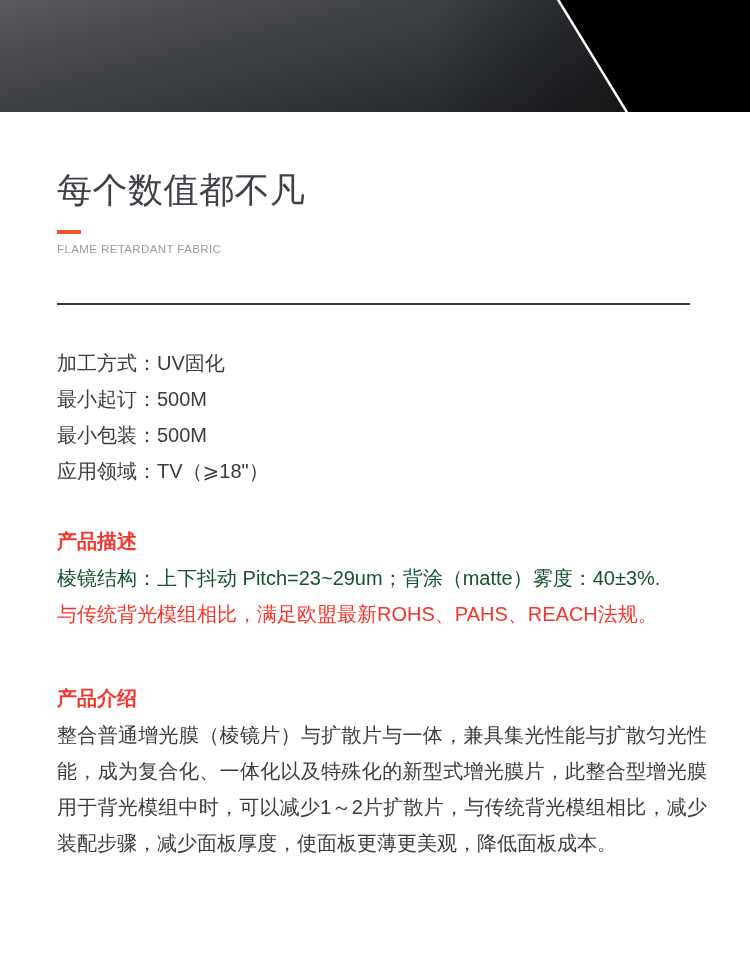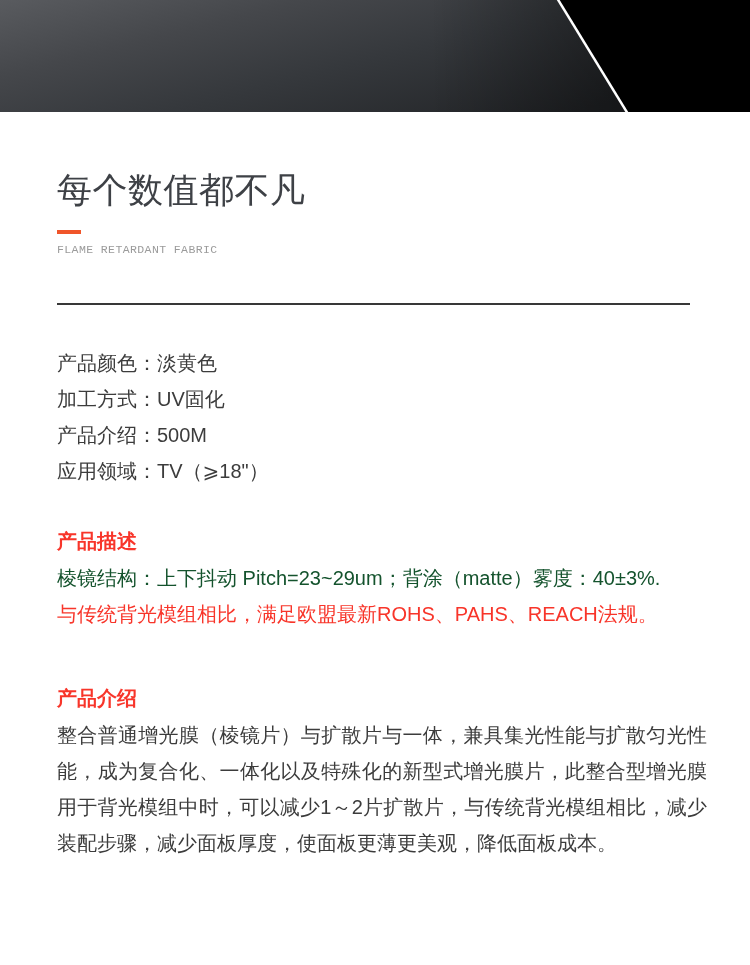--- a/index.html
+++ b/index.html
@@ -32,21 +32,20 @@
     width: 24px;
     height: 4px;
     background: #f0552a;
   }
   .subtitle {
     margin-top: 9px;
     font-size: 11.5px;
     line-height: 13px;
     color: #9b9b9b;
     letter-spacing: 0.4px;
-    font-family: Liberation Mono, monospace;
   }
   .divider {
     margin-top: 47px;
     width: 633px;
     height: 1.5px;
     background: #383838;
   }
   .spec-list {
     list-style: none;
     margin: 40px 0 0 0;
@@ -116,23 +115,23 @@
 
     <h1 class="page-title">每个数值都不凡</h1>
 
     <div class="accent-bar"></div>
 
     <div class="subtitle">FLAME RETARDANT FABRIC</div>
 
     <div class="divider"></div>
 
     <ul class="spec-list">
-      <li class="spec-row"><span>产品颜色：</span><span>淡黄色</span></li>
       <li class="spec-row"><span>加工方式：</span><span>UV固化</span></li>
-      <li class="spec-row"><span>产品介绍：</span><span>500M</span></li>
+      <li class="spec-row"><span>最小起订：</span><span>500M</span></li>
+      <li class="spec-row"><span>最小包装：</span><span>500M</span></li>
       <li class="spec-row"><span>应用领域：</span><span>TV（⩾18"）</span></li>
     </ul>
 
     <section>
       <h2 class="section-heading">产品描述</h2>
       <p class="body-line">棱镜结构：上下抖动 Pitch=23~29um；背涂（matte）雾度：40±3%.</p>
       <p class="body-line red">与传统背光模组相比，满足欧盟最新ROHS、PAHS、REACH法规。</p>
     </section>
 
     <section>

